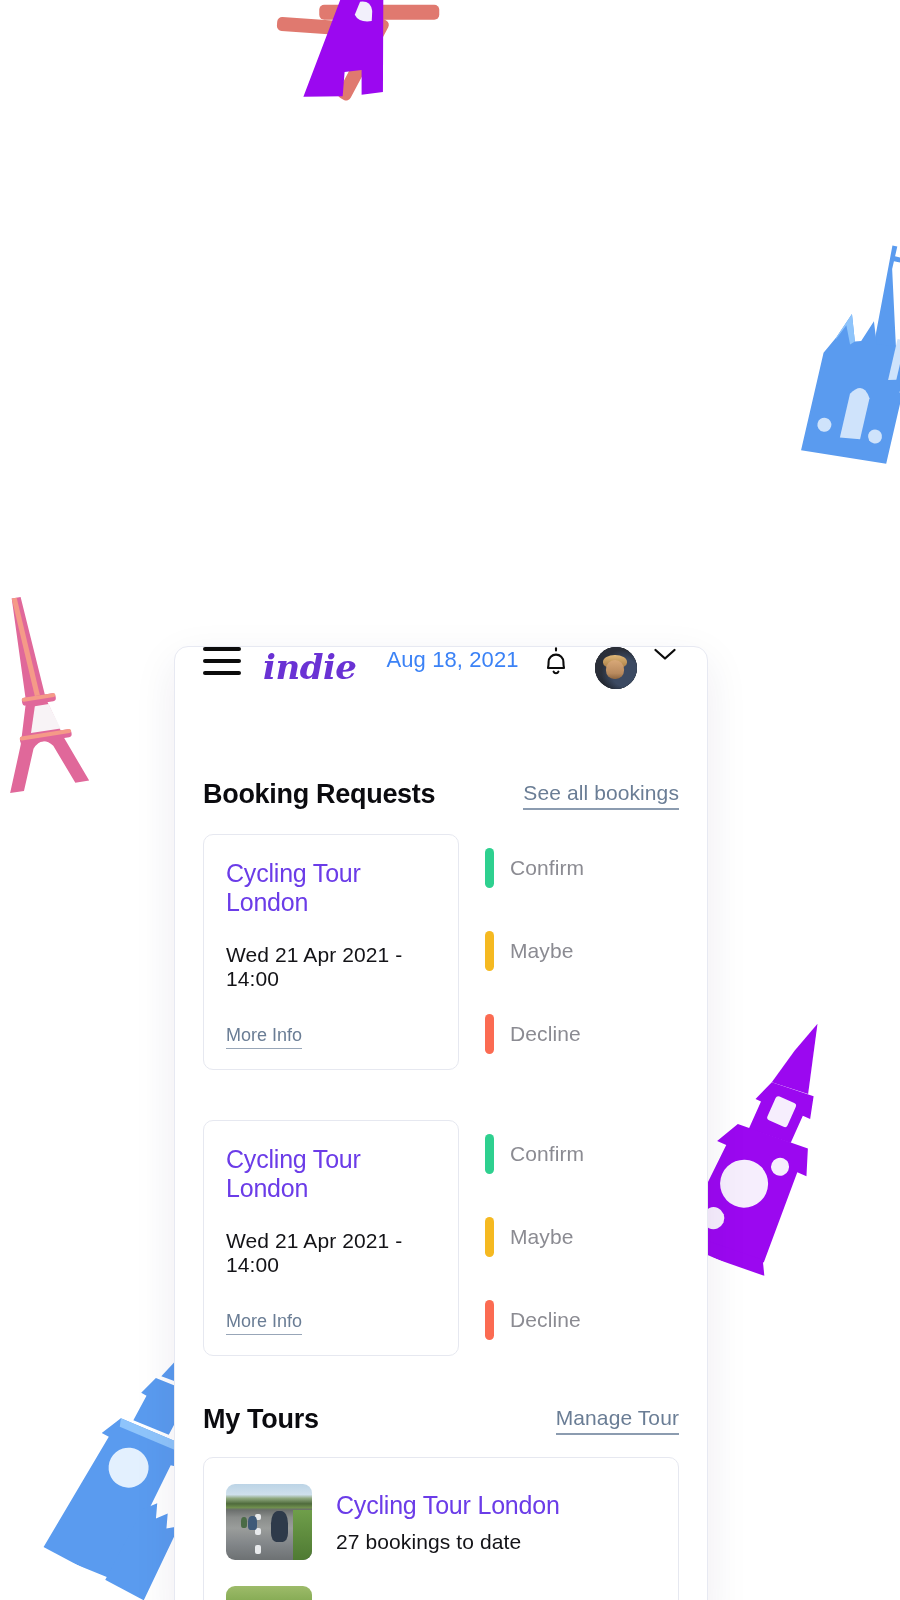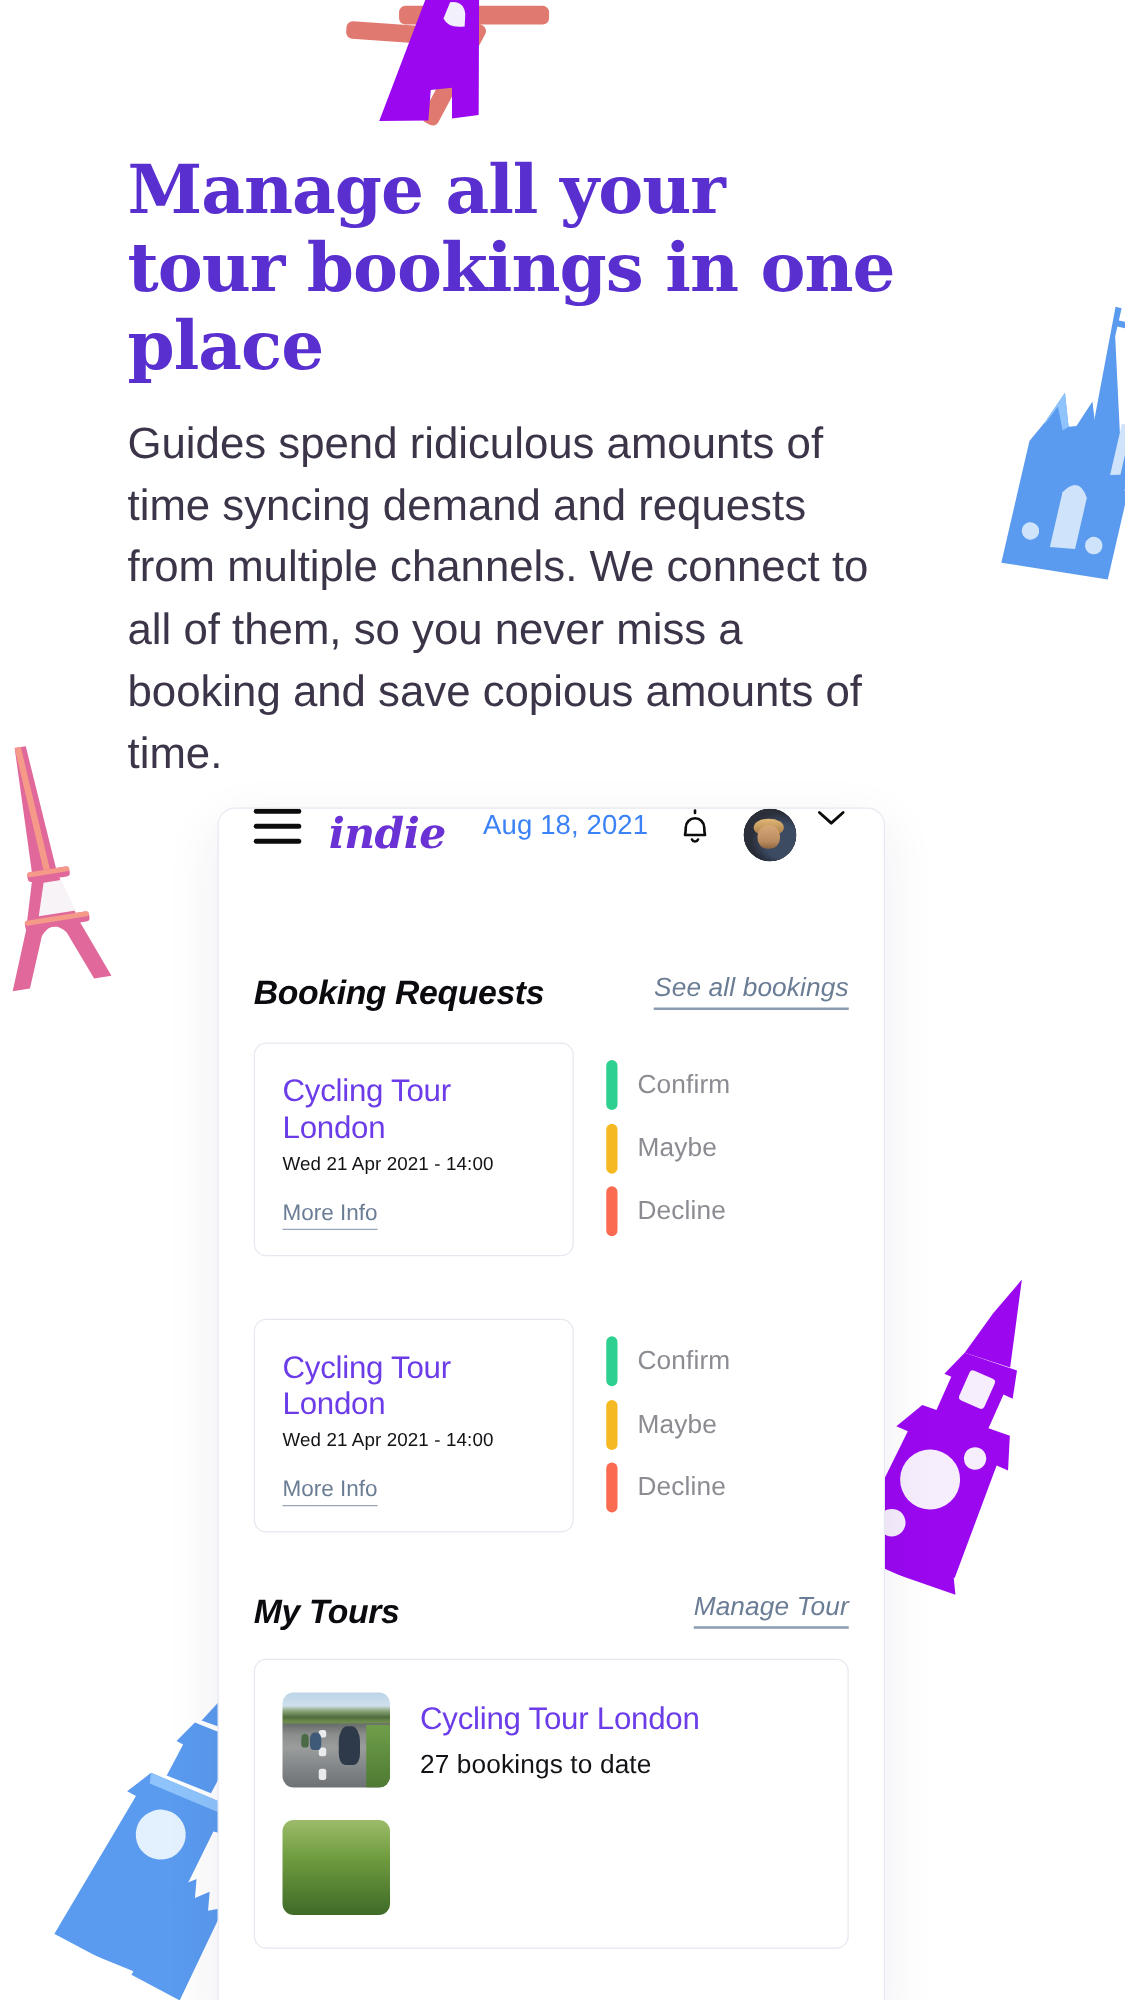--- a/index.html
+++ b/index.html
@@ -120,24 +120,23 @@
       background: linear-gradient(180deg, #d8a878 0%, #b98a5e 70%, #8d6540 100%); }
   #avatar .av-hair { position: absolute; left: 20%; top: 18%; width: 56%; height: 32%;
       border-radius: 50% 50% 40% 40%;
       background: linear-gradient(180deg, #e0b878 0%, #a97c44 100%); }
 
   #chevron-icon { margin-left: 16px; width: 24px; height: 14px; flex: 0 0 auto; cursor: pointer; }
 
   
   .section-head {
     display: flex;
-    align-items: flex-start;
+    align-items: flex-end;
     padding: 0 28px;
     margin-top: 36px;
-    font-style: italic;
   }
   .section-title {
     font-size: 27px;
     font-weight: 700;
     color: #0b0b0f;
     letter-spacing: -0.3px;
   }
   .section-link {
     margin-left: auto;
     font-size: 21px;
@@ -164,28 +163,28 @@
     padding: 24px 22px 20px 22px;
     background: #fff;
     flex: 0 0 auto;
   }
   .booking-card-title {
     font-size: 25px;
     color: #6b3ce8;
     letter-spacing: -0.2px;
   }
   .booking-card-date {
-    margin-top: 6px;
-    font-size: 15px;
+    margin-top: 26px;
+    font-size: 21px;
     color: #131317;
     letter-spacing: 0.1px;
   }
   .booking-card-link {
     display: inline-block;
-    margin-top: 20px;
+    margin-top: 34px;
     font-size: 18px;
     color: #6a7d95;
     text-decoration: none;
     border-bottom: 1.5px solid #98a6b8;
     padding-bottom: 2px;
     cursor: pointer;
   }
 
   .action-col {
     display: flex;
@@ -337,24 +336,20 @@
         <path d="M38 48 l38 -4 l6 20 l-6 2 l0 26 l-38 4 l0 -28 l-6 0 Z"></path>
         <path d="M26 100 l66 -6 l8 22 l-8 2 l4 128 l-78 8 l6 -132 l-8 0 Z"></path>
         <path d="M88 170 l10 -12 l6 14 l8 -10 l6 14 l10 -8 l4 90 l-44 4 Z"></path>
       </g>
       <circle cx="56" cy="140" r="20" fill="#e3f0fe"></circle>
       <path d="M52 6 l5 0 l8 34 l-6 2 Z" fill="#8ec4fb"></path>
       <path d="M26 100 l66 -6 l3 8 l-66 6 Z" fill="#8ec4fb"></path>
     </svg>
   </div>
 
-  <div id="hero">
-    <h1 id="hero-title">Manage all your tour bookings in one place</h1>
-    <p id="hero-body">Guides spend ridiculous amounts of time syncing demand and requests from multiple channels. We connect to all of them, so you never miss a booking and save copious amounts of time.</p>
-  </div>
 
   <div id="app-card">
 
     <div id="app-header">
       <div id="hamburger-icon">
         <span></span>
           <span></span>
           <span></span>
       </div>
 

